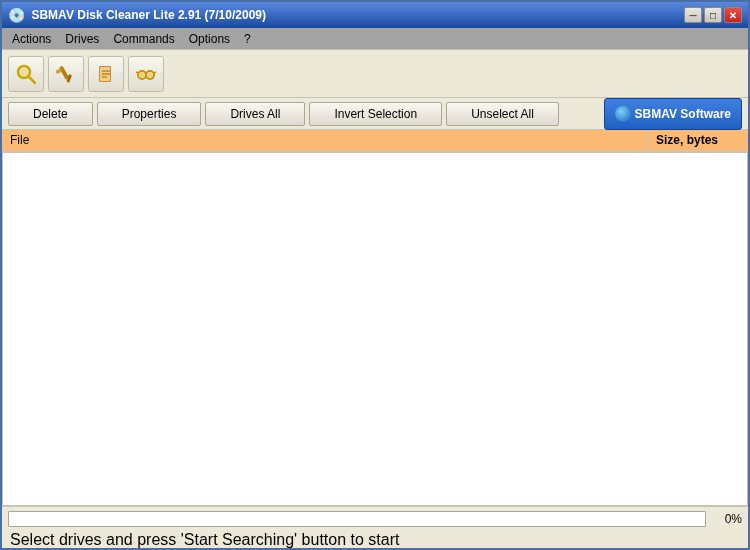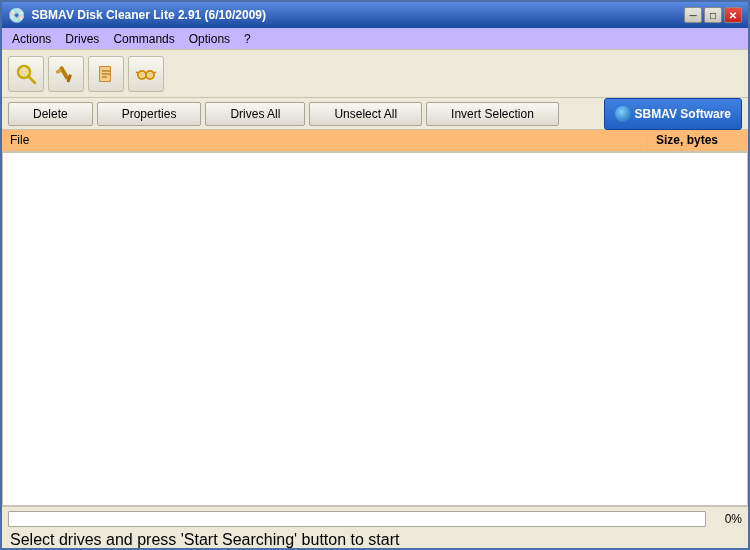--- a/index.html
+++ b/index.html
@@ -57,21 +57,21 @@
       justify-content: center;
       color: #000;
     }
     .title-btn.close {
       background: linear-gradient(to bottom, #e85040, #c82020);
       color: white;
     }
 
     
     .menu-bar {
-      background: #c4b5fd;
+      background: #a3a3a3;
       padding: 2px 4px;
       display: flex;
       gap: 2px;
       border-bottom: 1px solid #c8c4b4;
       height: 22px;
       flex-shrink: 0;
     }
     .menu-item {
       padding: 2px 6px;
       cursor: pointer;
@@ -225,21 +225,21 @@
     }
   </style>
 </head>
 <body>
 
 <div class="window">
 
   <div class="title-bar">
     <div class="title-bar-left">
       <span style="font-size:14px;">💿</span>
-      <span>SBMAV Disk Cleaner Lite 2.91 (6/10/2009)</span>
+      <span>SBMAV Disk Cleaner Lite 2.91 (7/10/2009)</span>
     </div>
     <div class="title-controls">
       <div class="title-btn">─</div>
       <div class="title-btn">□</div>
       <div class="title-btn close">✕</div>
     </div>
   </div>
 
   <div class="menu-bar">
     <div class="menu-item">Actions</div>
@@ -283,22 +283,22 @@
         <line x1="3" y1="10" x2="1" y2="9" stroke="#d09000" stroke-width="1.5"></line>
         <line x1="19" y1="10" x2="21" y2="9" stroke="#d09000" stroke-width="1.5"></line>
       </svg>
     </div>
   </div>
 
   <div class="action-bar">
     <button class="action-btn">Delete</button>
     <button class="action-btn">Properties</button>
     <button class="action-btn">Drives All</button>
+    <button class="action-btn">Invert Selection</button>
     <button class="action-btn">Unselect All</button>
-    <button class="action-btn">Invert Selection</button>
     <button class="sbmav-btn">
       <span class="globe"></span>
       <span>SBMAV Software</span>
     </button>
   </div>
 
   <div class="col-headers">
     <div class="col-header-file">File</div>
     <div class="col-header-size">Size, bytes</div>
   </div>

